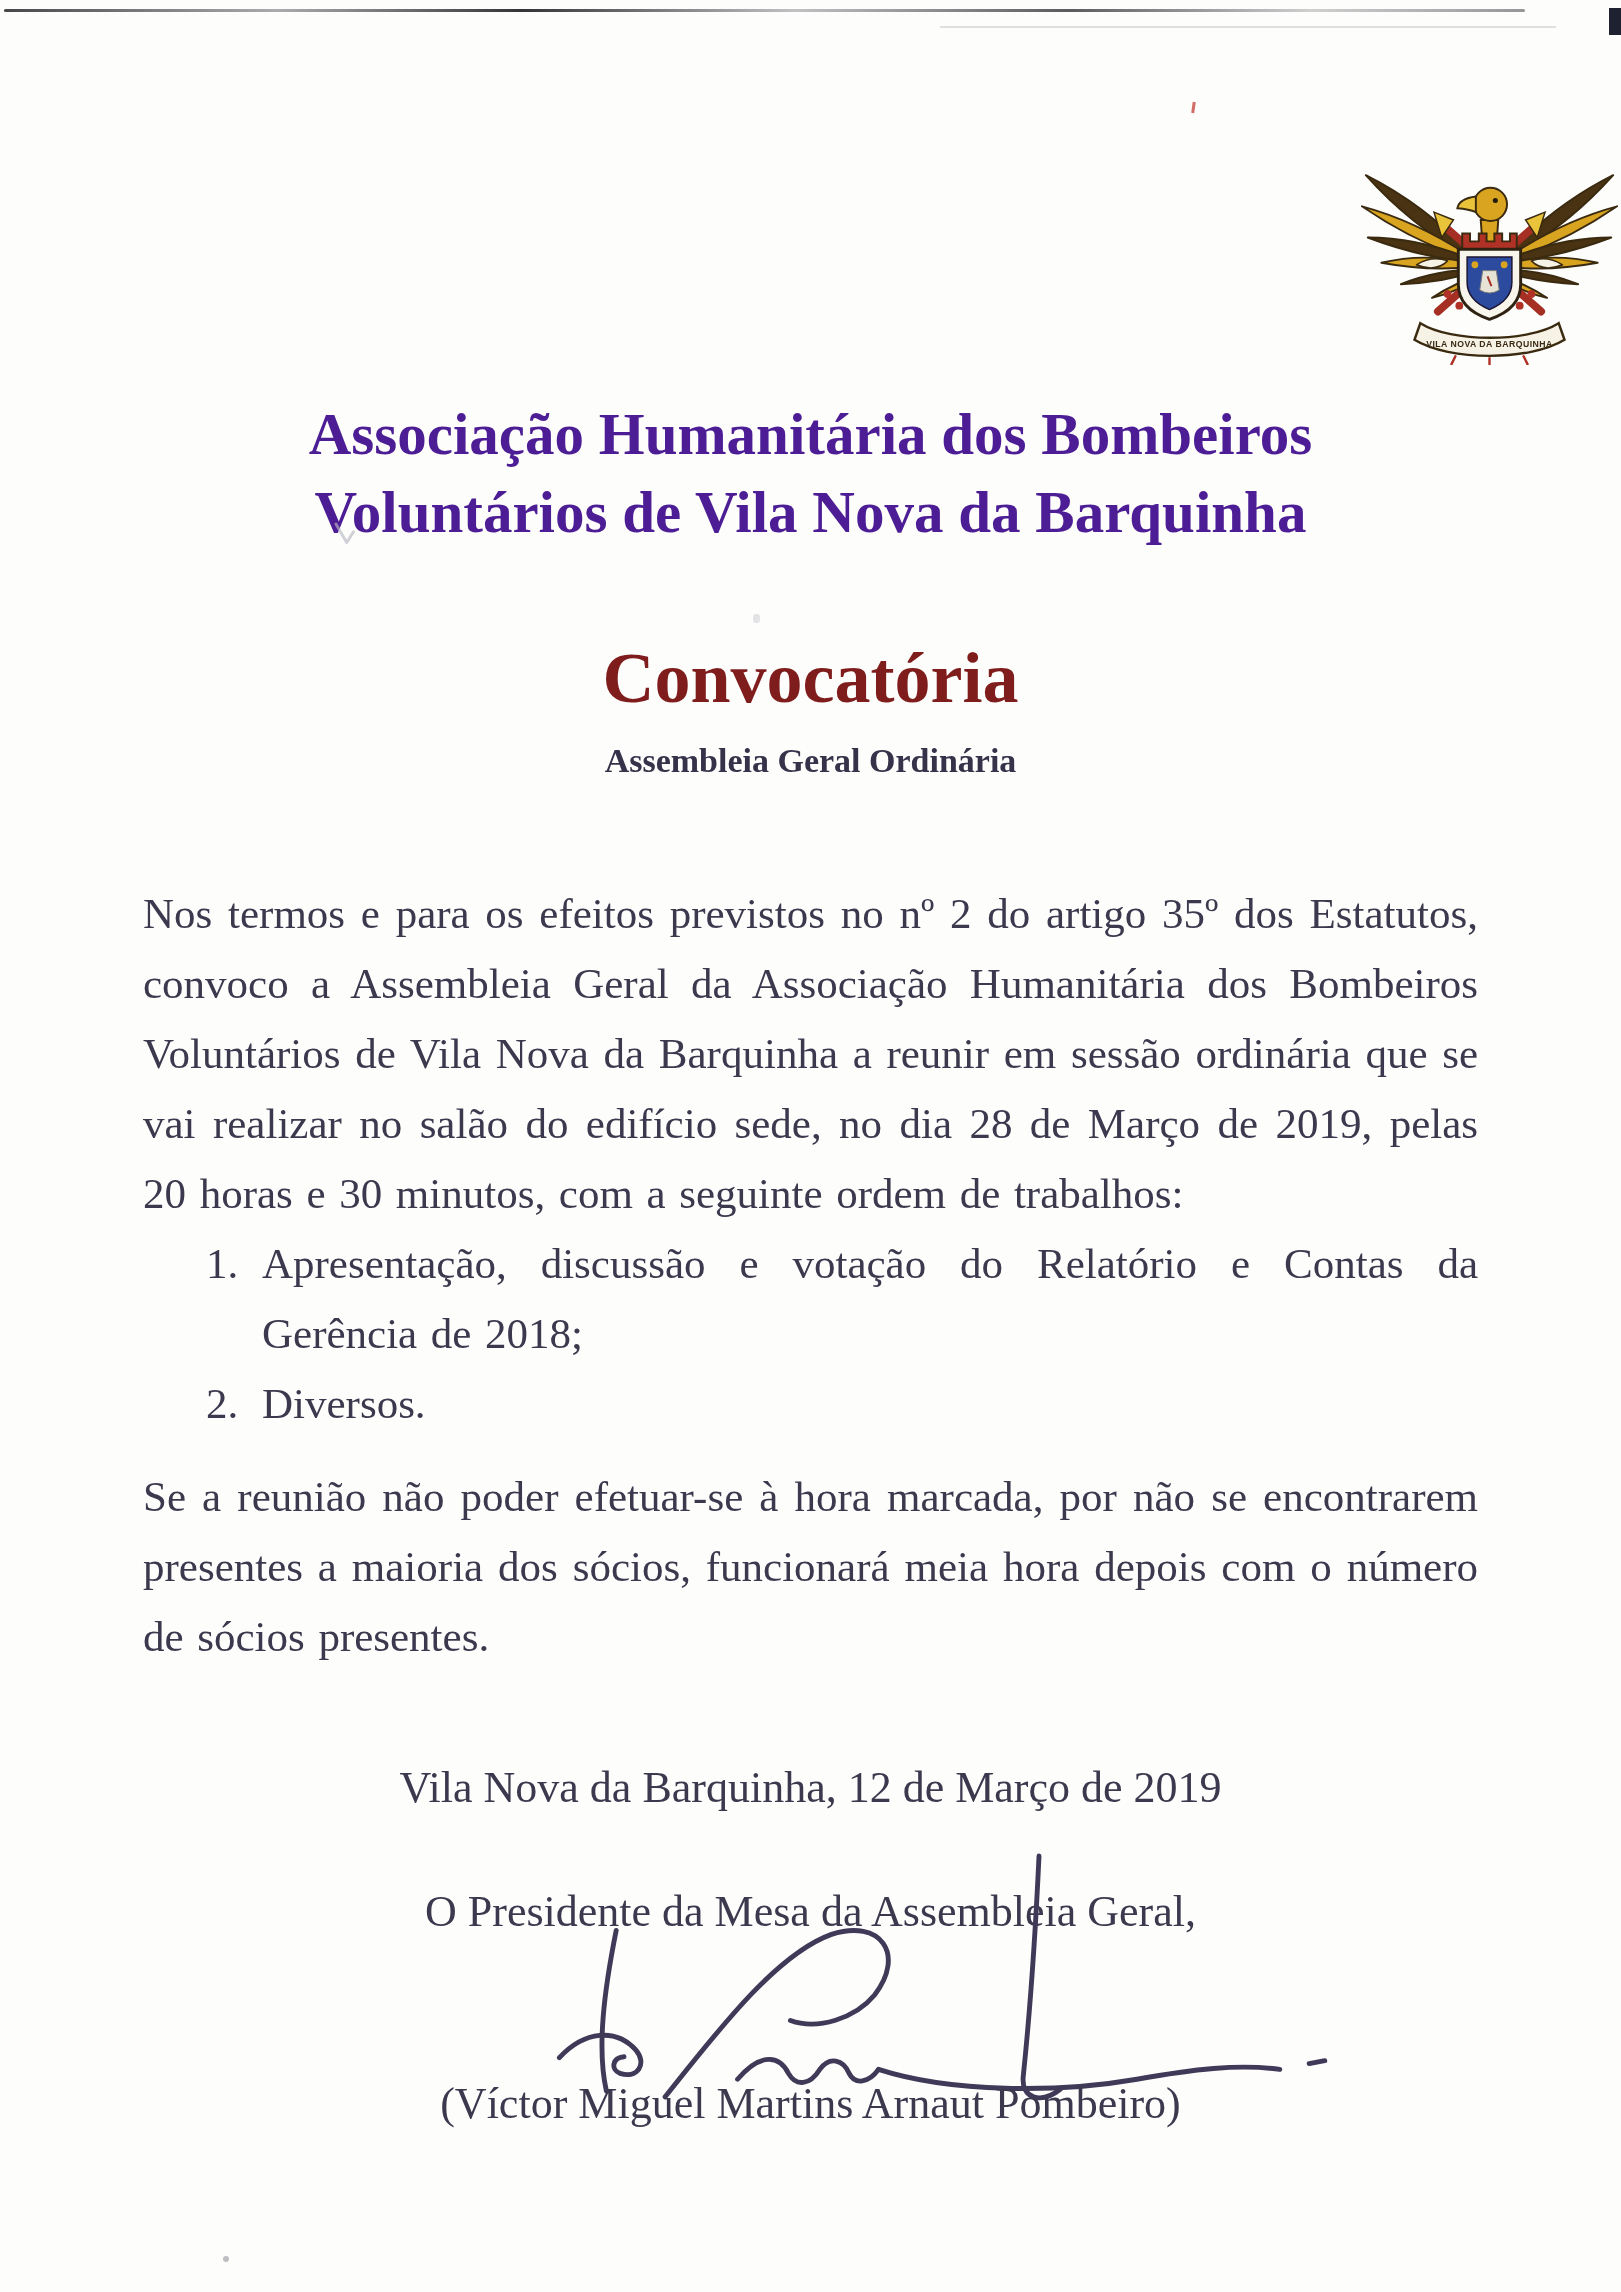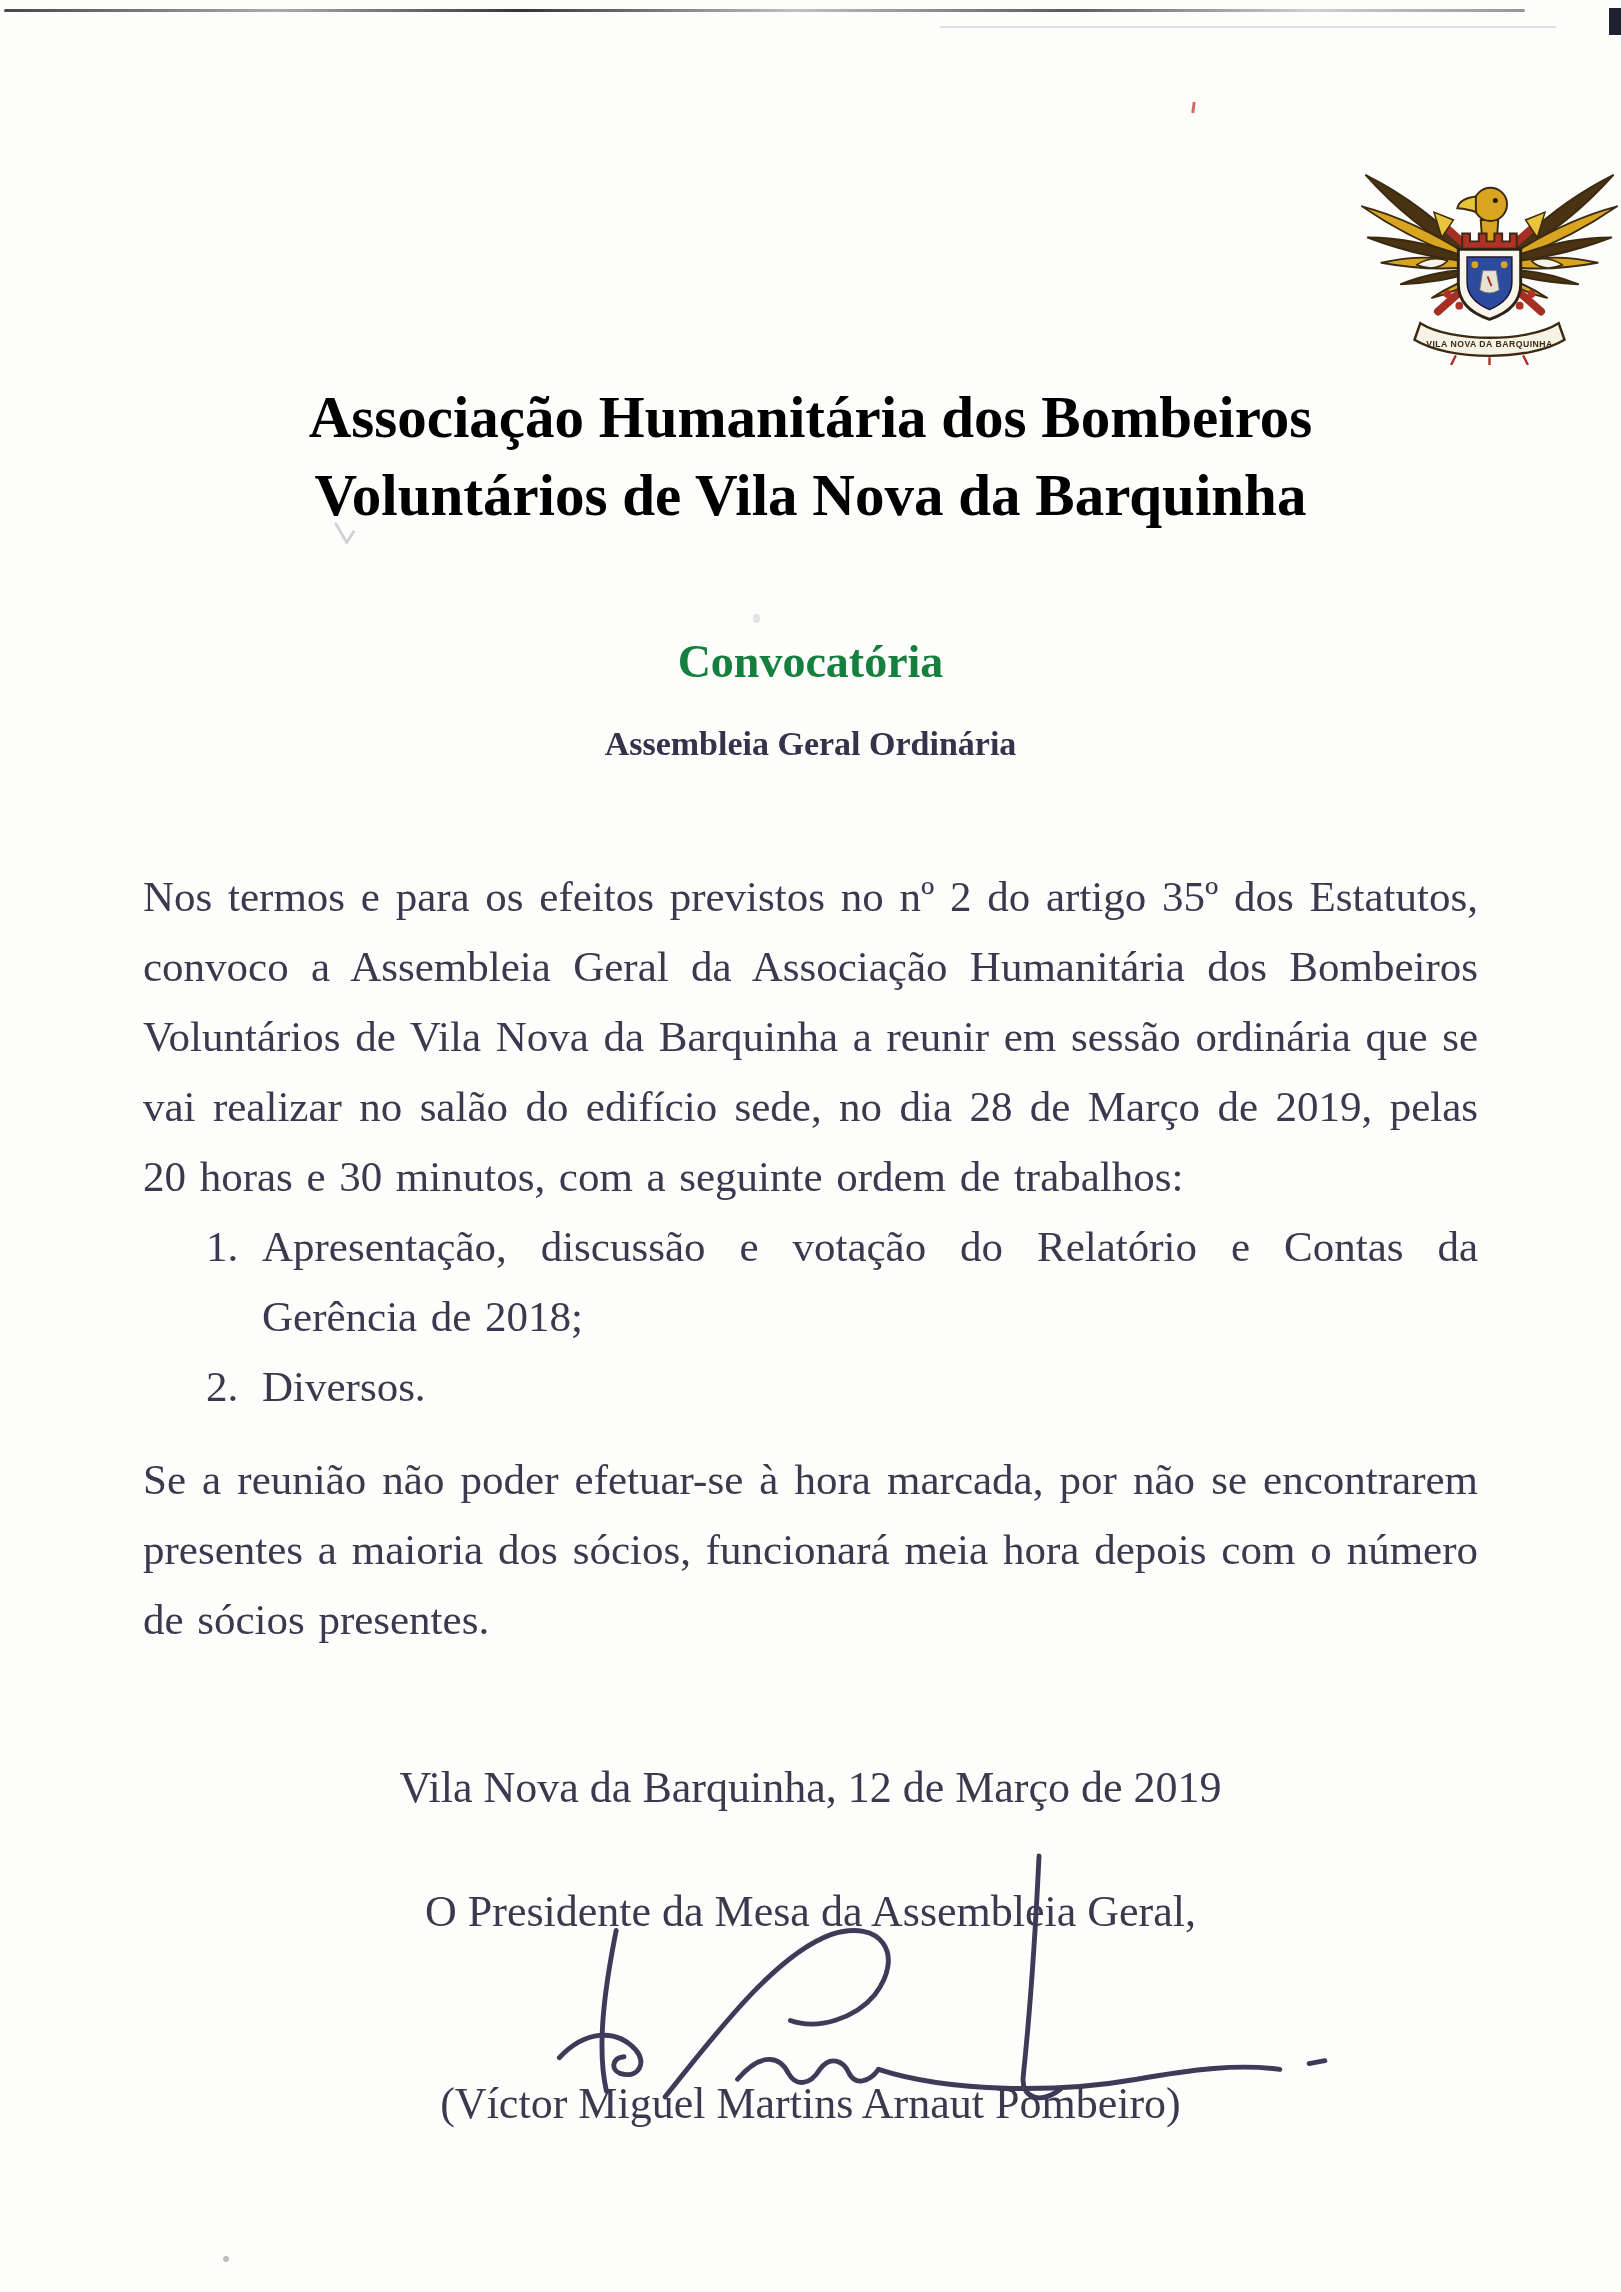--- a/index.html
+++ b/index.html
@@ -21,23 +21,23 @@
     transform:rotate(8deg);opacity:.75;}
   .artifact-check{position:absolute;left:333px;top:521px;opacity:.65;}
   .artifact-speck{position:absolute;left:753px;top:614px;width:6.9px;height:8.8px;background:#c9c9d0;
     border-radius:40%;opacity:.5;}
   .artifact-dot{position:absolute;left:223px;top:2256px;width:5.9px;height:5.9px;border-radius:50%;
     background:#8a8a92;opacity:.55;}
 
   .emblem-wrap{padding-top:147px;text-align:right;}
   .emblem{display:inline-block;}
 
-  .org-title{margin:9px 0 0;text-align:center;font-weight:bold;font-size:59px;line-height:78px;
-    color:#000000;letter-spacing:0px;}
-  .h-convocatoria{margin:98px 0 0;text-align:center;font-weight:bold;font-size:46px;line-height:59px;color:#15803d;}
+  .org-title{margin:26px 0 0;text-align:center;font-weight:bold;font-size:59px;line-height:78px;
+    color:#4c1d95;letter-spacing:0px;}
+  .h-convocatoria{margin:98px 0 0;text-align:center;font-weight:bold;font-size:72px;line-height:59px;color:#7f1d1d;}
   .h-assembleia{margin:23.5px 0 0;text-align:center;font-weight:bold;font-size:34px;line-height:57px;color:#35324a;}
 
   .content{width:1335px;margin:0 auto;}
   .body-par{font-size:43px;line-height:70px;text-align:justify;word-spacing:2.9px;margin:0 auto;}
   .p1{margin-top:90px;}
   .p2{margin-top:23.5px;}
 
   .agenda{list-style:none;margin:0 auto;padding:0;font-size:43px;line-height:70px;}
   .agenda li{position:relative;padding-left:119px;text-align:justify;word-spacing:2.9px;}
   .agenda .num{position:absolute;left:63px;top:0;}

